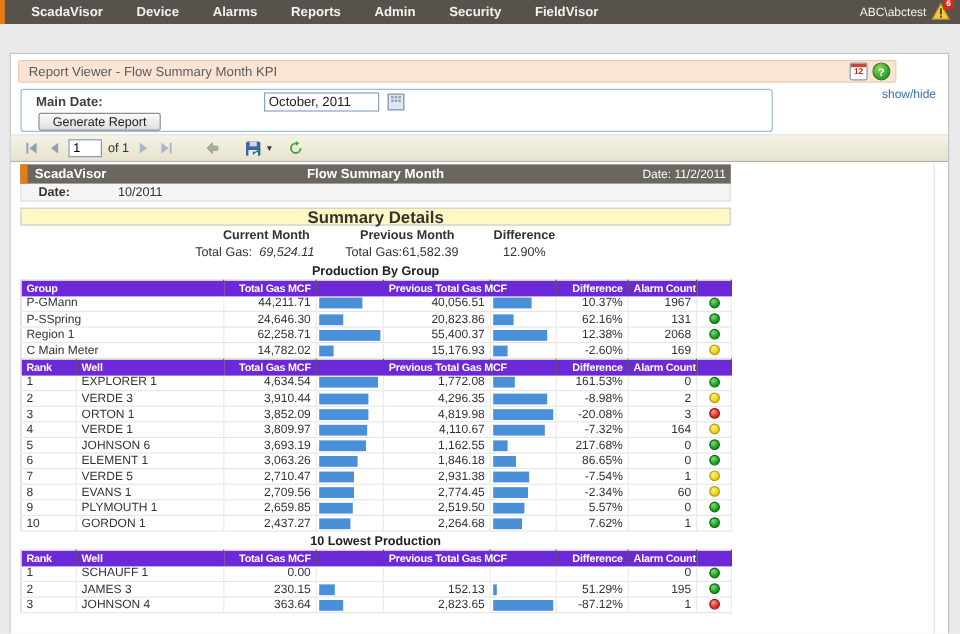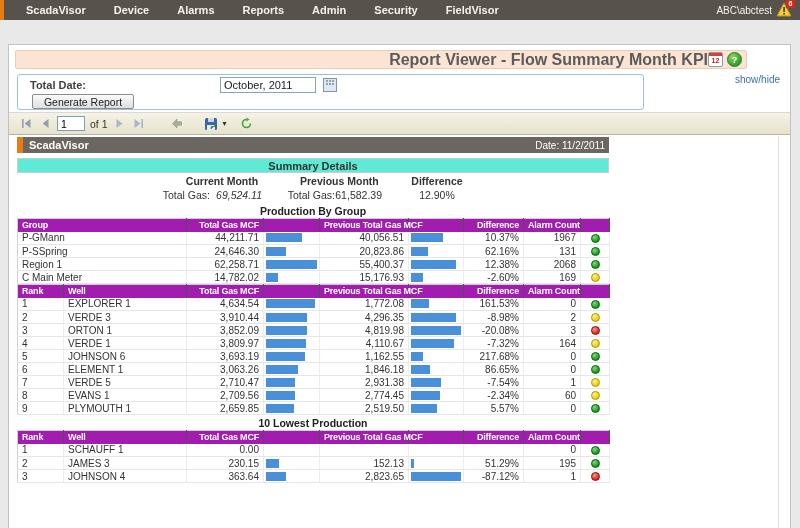--- a/index.html
+++ b/index.html
@@ -20,21 +20,21 @@
                  background:#d42a1c; color:#fff; font-size:7px; font-weight:bold;
                  display:flex; align-items:center; justify-content:center; padding:0 1px; }
 
   
   .panel { position:absolute; left:8px; top:44px; width:783px; height:490px;
            background:#fff; border:1px solid #c2c2c2; }
 
   .viewer-header { position:absolute; left:6px; top:5px; width:732px; height:19px;
                    background:#fbe4d3; border:1px solid #ecccb2; border-radius:2px;
                    display:flex; align-items:center; }
-  .viewer-title { margin-left:8px; font-size:16px; font-weight:bold; color:#5b5b5b; flex:1;text-align:right; }
+  .viewer-title { margin-left:8px; font-size:11px; font-weight:normal; color:#5b5b5b; flex:1; }
   .viewer-icons { display:flex; gap:4px; margin-right:4px; align-items:center; }
   .cal12 { width:15px; height:15px; background:#fff; border:1px solid #8c9cae; border-radius:2px;
            position:relative; cursor:pointer; }
   .cal12 .strip { position:absolute; left:0; top:0; width:100%; height:3px; background:#cf4434; }
   .cal12 .num { position:absolute; left:0; top:4px; width:100%; text-align:center;
                 font-size:7px; font-weight:bold; color:#c2231a; }
   .help-btn { width:15px; height:15px; border-radius:50%; cursor:pointer;
               background:radial-gradient(circle at 35% 30%, #8fd65a, #2f9f2f 70%);
               border:1px solid #247a24; color:#fff; font-size:9px; font-weight:bold;
               display:flex; align-items:center; justify-content:center; }
@@ -82,39 +82,39 @@
   .rep-brand { color:#fff; font-size:11px; font-weight:bold; margin-left:6px; }
   .rep-title { position:absolute; left:0; width:100%; text-align:center; color:#fff;
                font-size:11px; font-weight:bold; }
   .rep-date { position:absolute; right:4px; color:#fff; font-size:10px; }
 
   .date-row { height:15px; background:#f5f5f5; border:1px solid #dcdcdc; border-top:none;
               display:flex; align-items:center; font-size:10.5px; color:#333; }
   .date-row .lbl { font-weight:bold; margin-left:14px; }
   .date-row .val { margin-left:40px; }
 
-  .sum-header { margin-top:5px; height:15px; background:#5eead4; border:1px solid #ccc;
-                text-align:center; font-size:11px; font-weight:bold; color:#333; line-height:14px; }
+  .sum-header { margin-top:5px; height:15px; background:#fef9c3; border:1px solid #ccc;
+                text-align:center; font-size:14px; font-weight:bold; color:#333; line-height:14px; }
   .sum-body { position:relative; height:30px; font-size:10.5px; color:#333; }
   .sum-body .b { font-weight:bold; }
   .s-c1l { position:absolute; left:140px; top:2px; width:130px; text-align:center; }
   .s-c2l { position:absolute; left:283px; top:2px; width:120px; text-align:left; }
   .s-c3l { position:absolute; left:385px; top:2px; width:70px; text-align:center; }
   .s-tg1 { position:absolute; left:128px; top:16px; width:65px; text-align:right; }
   .s-v1  { position:absolute; left:195px; top:16px; width:50px; text-align:right;font-style:italic; }
   .s-tg2 { position:absolute; left:253px; top:16px; width:65px; text-align:right; }
   .s-v2  { position:absolute; left:315px; top:16px; width:50px; text-align:right; }
   .s-v3  { position:absolute; left:388px; top:16px; width:64px; text-align:center; }
 
   .sec-title { height:15px; text-align:center; font-size:10.5px; font-weight:bold; color:#222;
                padding-top:2px; }
 
   table.kpi { width:592px; border-collapse:collapse; table-layout:fixed; font-size:10px; color:#333;
               border:1px solid #cfcfcf; }
-  table.kpi th { background:#a21caf; color:#fff; font-weight:bold; font-size:9px; letter-spacing:-0.2px;
+  table.kpi th { background:#6d28d9; color:#fff; font-weight:bold; font-size:9px; letter-spacing:-0.2px;
                  height:13px; padding:0 4px; white-space:nowrap; overflow:visible;
                  border-right:1px solid #514f5c;margin-top:36px; }
   table.kpi th.l { text-align:left; } table.kpi th.r { text-align:right; }
   table.kpi td { height:13px; padding:0 4px; border-bottom:1px solid #e6e6e6;
                  border-right:1px solid #ececec; white-space:nowrap; overflow:hidden; }
   table.kpi td.l { text-align:left; } table.kpi td.r { text-align:right; }
   table.kpi td.barcell { padding:1px 2px; }
   .bar { height:9px; background:#4a90d9; }
   td.statcell { text-align:center; padding:0; }
   .orb { display:inline-block; width:9px; height:9px; border-radius:50%; vertical-align:middle; }
@@ -158,21 +158,21 @@
       <span class="viewer-icons">
         <span class="cal12">
           <span class="strip"></span>
           <span class="num">12</span>
         </span>
         <span class="help-btn">?</span>
       </span>
     </div>
 
     <div class="param-box">
-      <span class="param-label">Total Date:</span>
+      <span class="param-label">Main Date:</span>
       <input class="month-input" value="October, 2011" style="">
       <span class="cal-small">
         <span class="hd"></span>
         <span class="dots">
             <i></i>
             <i></i>
             <i></i>
             <i></i>
             <i></i>
             <i></i>
@@ -236,23 +236,28 @@
       </div>
     </div>
 
     <div class="report-view">
       <div class="rv-divider"></div>
       <div class="report">
 
         <div class="rep-band">
           <span class="ob"></span>
           <span class="rep-brand">ScadaVisor</span>
+          <span class="rep-title">Flow Summary Month</span>
           <span class="rep-date">Date: 11/2/2011</span>
         </div>
 
+        <div class="date-row">
+          <span class="lbl">Date:</span>
+          <span class="val">10/2011</span>
+        </div>
 
         <div class="sum-header">Summary Details</div>
         <div class="sum-body">
           <span class="s-c1l b">Current Month</span>
           <span class="s-c2l b">Previous Month</span>
           <span class="s-c3l b">Difference</span>
           <span class="s-tg1">Total Gas:</span>
           <span class="s-v1">69,524.11</span>
           <span class="s-tg2">Total Gas:</span>
           <span class="s-v2">61,582.39</span>
@@ -498,20 +503,35 @@
                   <td class="r">2,659.85</td>
                   <td class="barcell">
                     <div class="bar" style="width: 55.2%;"></div>
                   </td>
                   <td class="r">2,519.50</td>
                   <td class="barcell">
                     <div class="bar" style="width: 52.3%;"></div>
                   </td>
                   <td class="r">5.57%</td>
                   <td class="r">0</td>
+                  <td class="statcell"><span class="orb green"></span></td>
+                </tr>
+                <tr>
+                  <td class="l">10</td>
+                  <td class="l">GORDON 1</td>
+                  <td class="r">2,437.27</td>
+                  <td class="barcell">
+                    <div class="bar" style="width: 50.6%;"></div>
+                  </td>
+                  <td class="r">2,264.68</td>
+                  <td class="barcell">
+                    <div class="bar" style="width: 47%;"></div>
+                  </td>
+                  <td class="r">7.62%</td>
+                  <td class="r">1</td>
                   <td class="statcell"><span class="orb green"></span></td>
                 </tr>
               </tbody>
             </table>
           </div>
 
         <div class="sec-title">10 Lowest Production</div>
         <div id="lowest-table">
             <table class="kpi">
               <colgroup>

